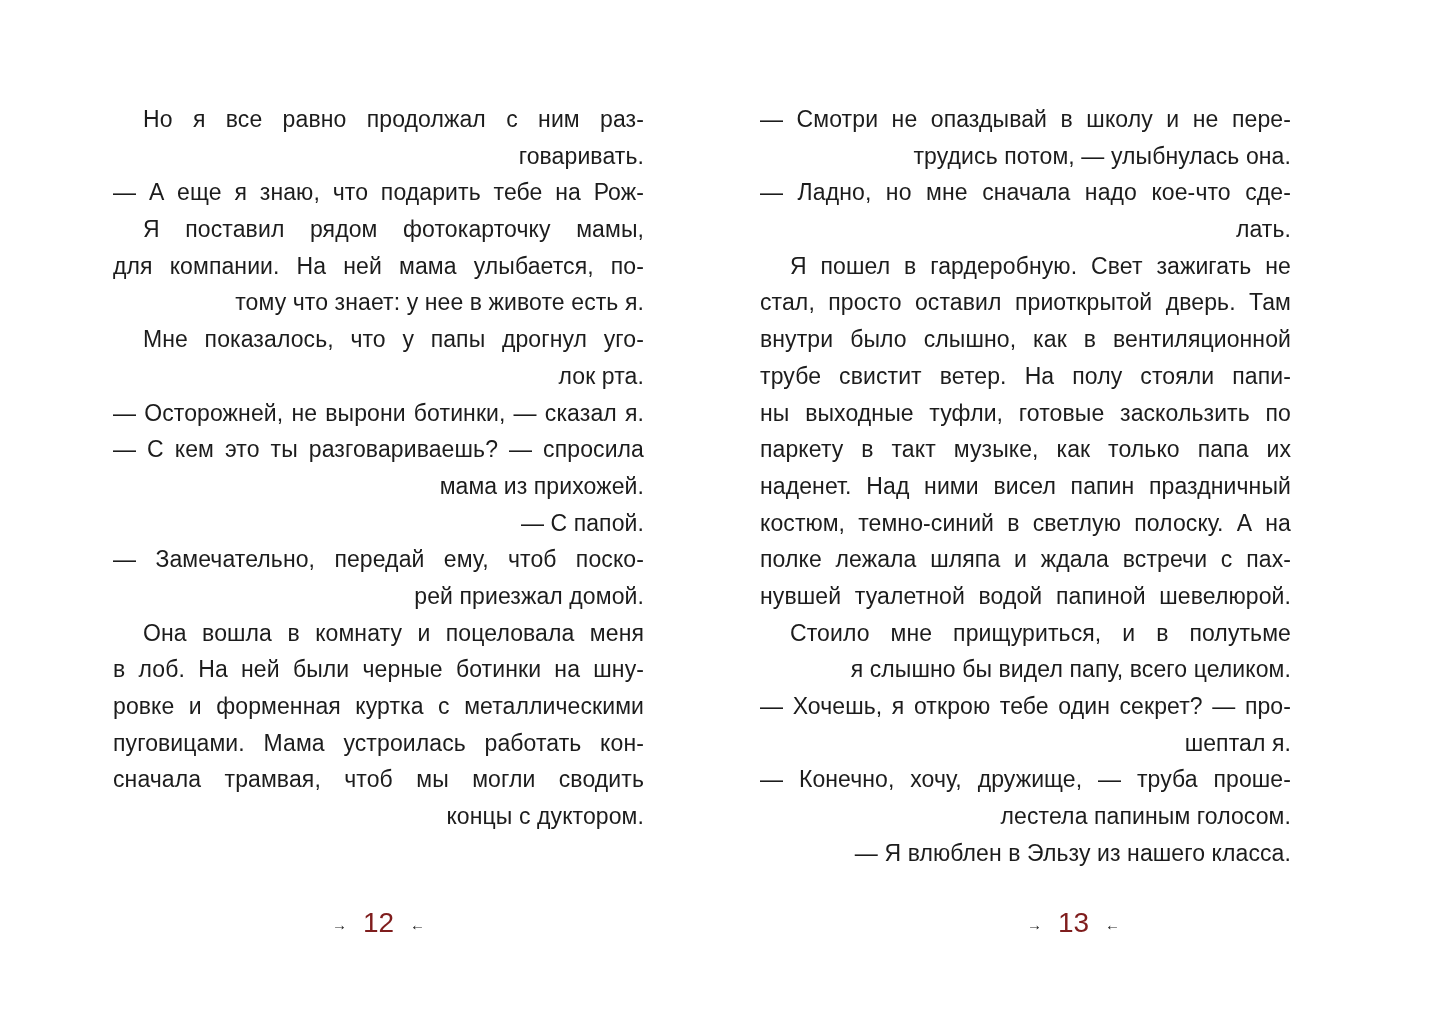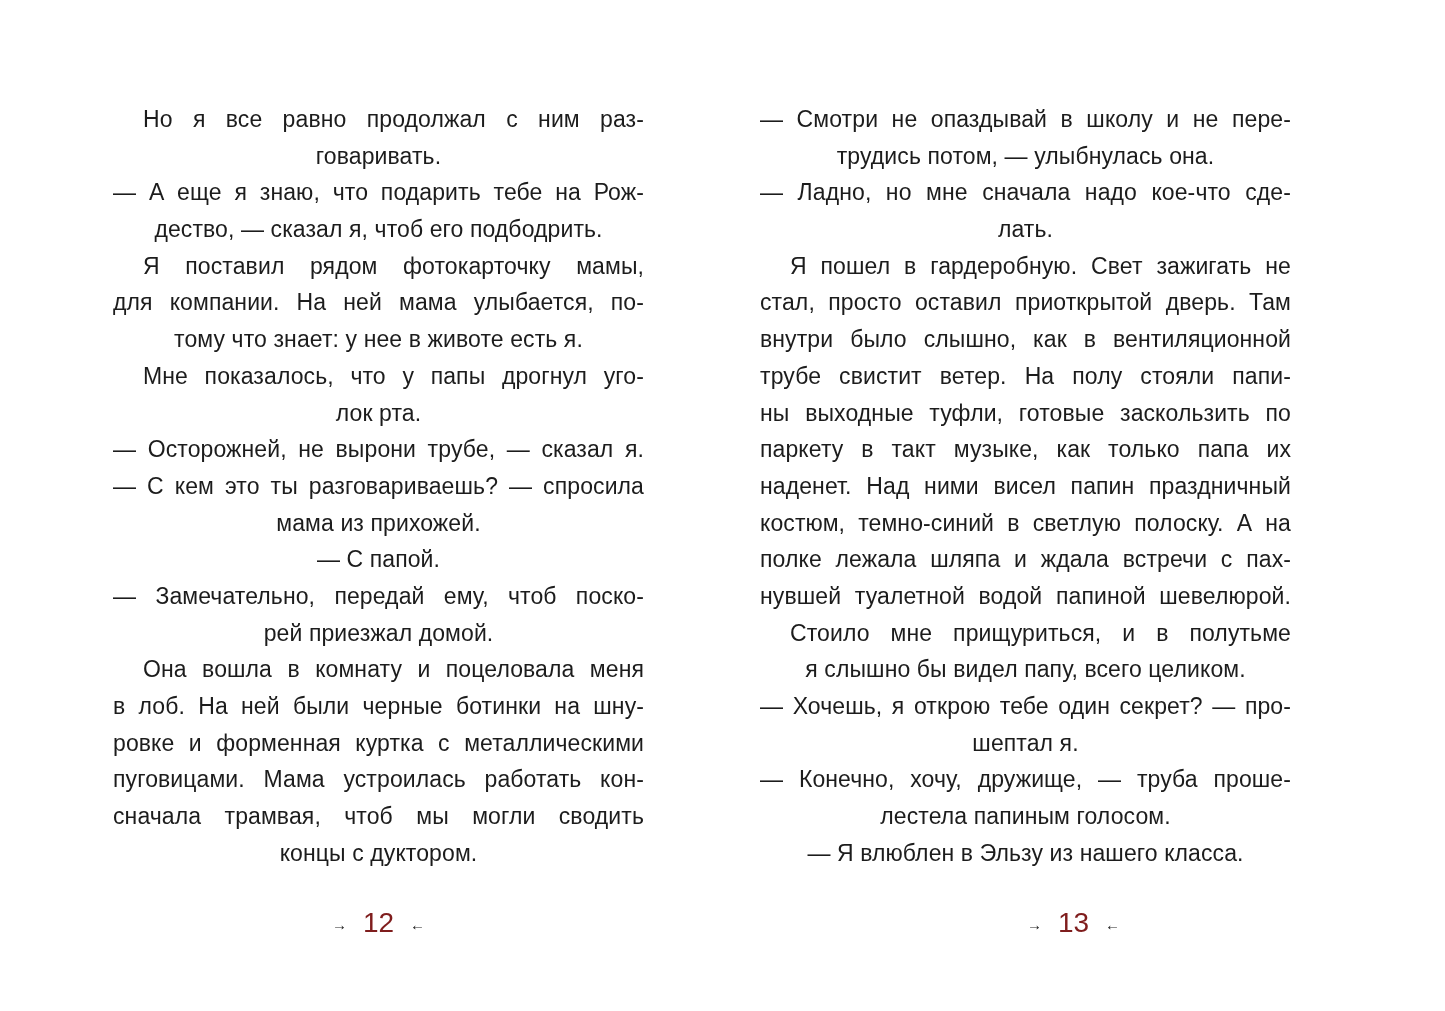--- a/index.html
+++ b/index.html
@@ -16,21 +16,21 @@
     position: absolute;
     top: 101px;
     width: 531px;
   }
   #col0 { left: 113px; }
   #col1 { left: 760px; }
   .line {
     font-size: 23px;
     line-height: 36.7px;
     height: 36.7px;
-    text-align: center;
+    text-align: right;
     letter-spacing: 0.1px;
     white-space: nowrap;
   }
   .line.jst {
     white-space: normal;
     text-align: justify;
     text-align-last: justify;
   }
   .line.ind { padding-left: 30px; }
   .page-footer {
@@ -58,27 +58,26 @@
   }
 </style>
 </head>
 <body>
 
 <div>
   <div id="col0" class="text-col">
       <div class="line ind jst">Но я все равно продолжал с ним раз-</div>
       <div class="line">говаривать.</div>
       <div class="line jst">— А еще я знаю, что подарить тебе на Рож-</div>
-      <div class="line">дество, — сказал я, чтоб его подбодрить.</div>
       <div class="line ind jst">Я поставил рядом фотокарточку мамы,</div>
       <div class="line jst">для компании. На ней мама улыбается, по-</div>
       <div class="line">тому что знает: у нее в животе есть я.</div>
       <div class="line ind jst">Мне показалось, что у папы дрогнул уго-</div>
       <div class="line">лок рта.</div>
-      <div class="line jst">— Осторожней, не вырони трубе, — сказал я.</div>
+      <div class="line jst">— Осторожней, не вырони ботинки, — сказал я.</div>
       <div class="line jst">— С кем это ты разговариваешь? — спросила</div>
       <div class="line">мама из прихожей.</div>
       <div class="line">— С папой.</div>
       <div class="line jst">— Замечательно, передай ему, чтоб поско-</div>
       <div class="line">рей приезжал домой.</div>
       <div class="line ind jst">Она вошла в комнату и поцеловала меня</div>
       <div class="line jst">в лоб. На ней были черные ботинки на шну-</div>
       <div class="line jst">ровке и форменная куртка с металлическими</div>
       <div class="line jst">пуговицами. Мама устроилась работать кон-</div>
       <div class="line jst">сначала трамвая, чтоб мы могли сводить</div>

